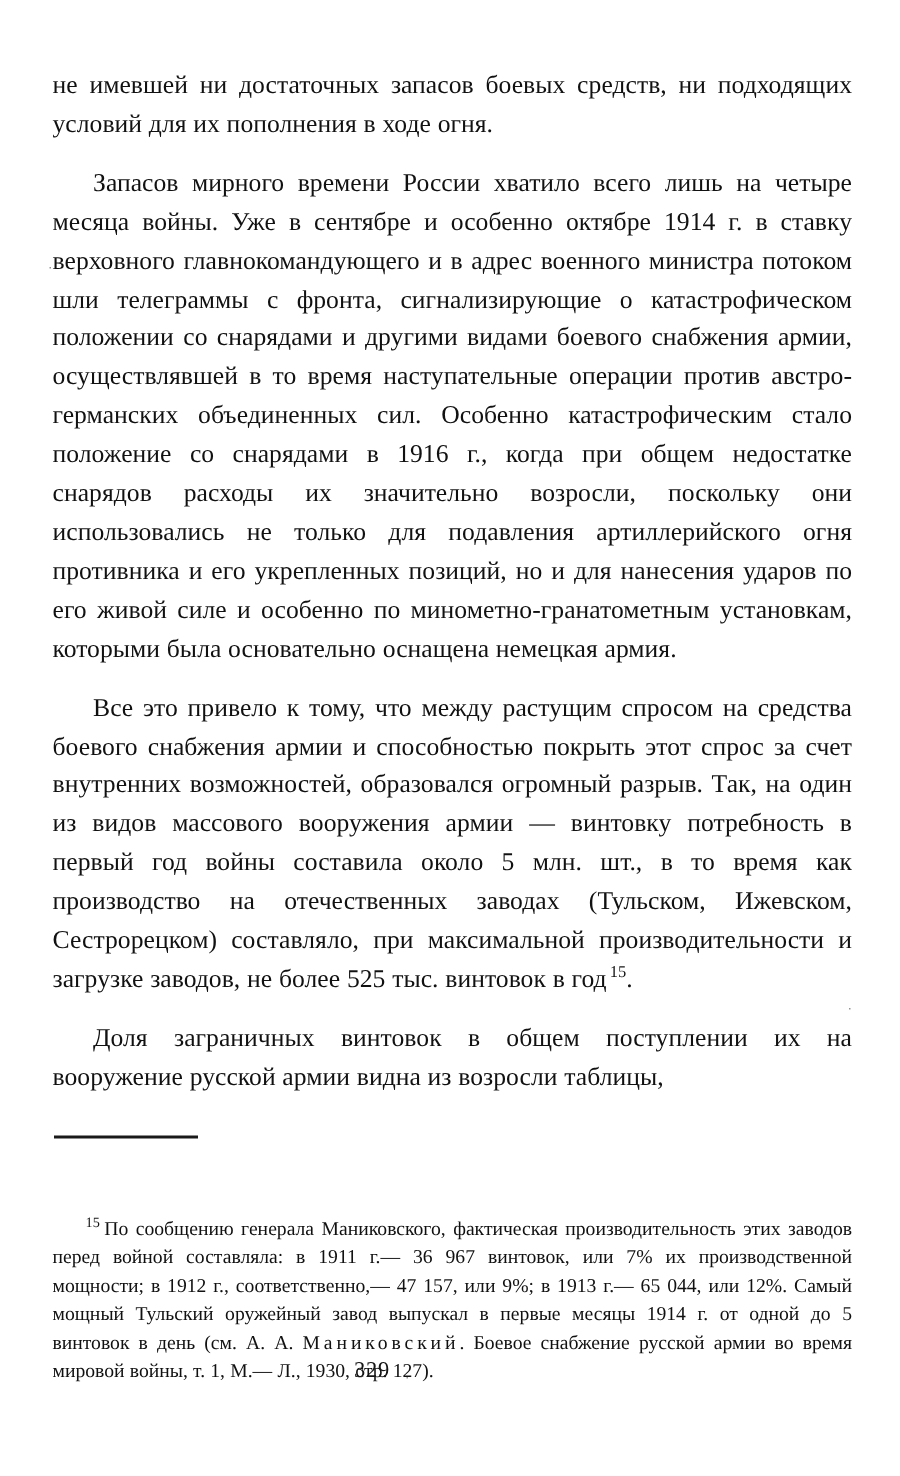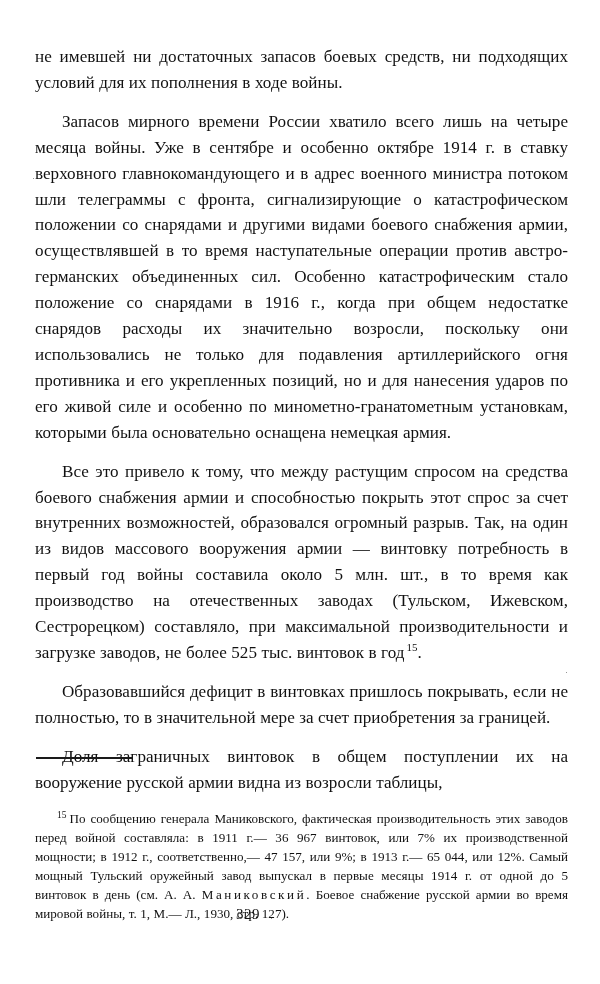--- a/index.html
+++ b/index.html
@@ -117,27 +117,26 @@
     height: 1px;
   }
 </style>
 </head>
 <body>
 
 <div class="page">
 
   <div class="textblock">
 
-    <p class="para cont">не имевшей ни достаточных запасов боевых средств, ни подходящих условий для их пополнения в ходе войны.</p>
+    <p class="para cont">не имевшей ни достаточных запасов боевых средств, ни подходящих условий для их пополнения в ходе огня.</p>
 
     <p class="para">Запасов мирного времени России хватило всего лишь на четыре месяца войны. Уже в сентябре и особенно октябре 1914 г. в ставку верховного главнокомандующего и в адрес военного министра потоком шли телеграммы с фронта, сигнализирующие о катастрофическом положении со снарядами и другими видами боевого снабжения армии, осуществлявшей в то время наступательные операции против австро-германских объединенных сил. Особенно катастрофическим стало положение со снарядами в 1916 г., когда при общем недостатке снарядов расходы их значительно возросли, поскольку они использовались не только для подавления артиллерийского огня противника и его укрепленных позиций, но и для нанесения ударов по его живой силе и особенно по минометно-гранатометным установкам, которыми была основательно оснащена немецкая армия.</p>
 
     <p class="para"><span>Все это привело к тому, что между растущим спросом на средства боевого снабжения армии и способностью покрыть этот спрос за счет внутренних возможностей, образовался огромный разрыв. Так, на один из видов массового вооружения армии — винтовку потребность в первый год войны составила около 5 млн. шт., в то время как производство на отечественных заводах (Тульском, Ижевском, Сестрорецком) составляло, при максимальной производительности и загрузке заводов, не более 525 тыс. винтовок в год</span><span class="fnref">15</span><span>.</span></p>
 
-    <p class="para">Образовавшийся дефицит в винтовках пришлось покрывать, если не полностью, то в значительной мере за счет приобретения за границей.</p>
 
     <p class="para">Доля заграничных винтовок в общем поступлении их на вооружение русской армии видна из возросли таблицы,</p>
 
   </div>
 
   <div class="fn-rule"></div>
 
   <div class="footnote">
     <p class="fn-para"><span class="fn-num">15</span><span>По сообщению генерала Маниковского, фактическая производительность этих заводов перед войной составляла: в 1911 г.— 36 967 винтовок, или 7% их производственной мощности; в 1912 г., соответственно,— 47 157, или 9%; в 1913 г.— 65 044, или 12%. Самый мощный Тульский оружейный завод выпускал в первые месяцы 1914 г. от одной до 5 винтовок в день (см. А. А. </span><span class="spaced">Маниковский</span><span>. Боевое снабжение русской армии во время мировой войны, т. 1, М.— Л., 1930, стр. 127).</span></p>
   </div>

